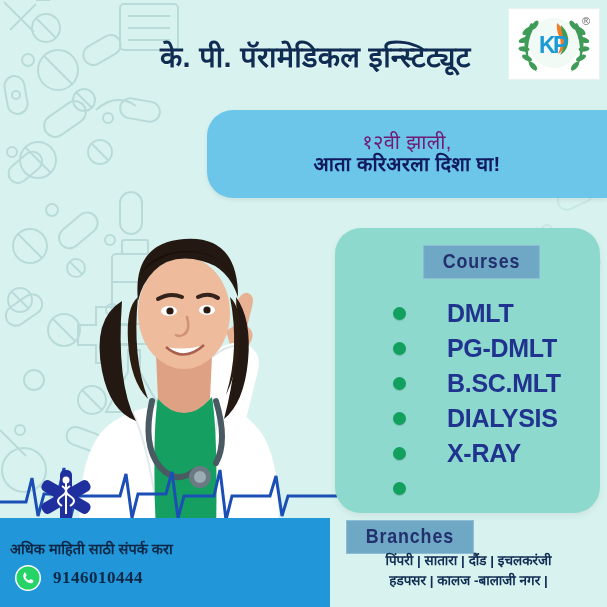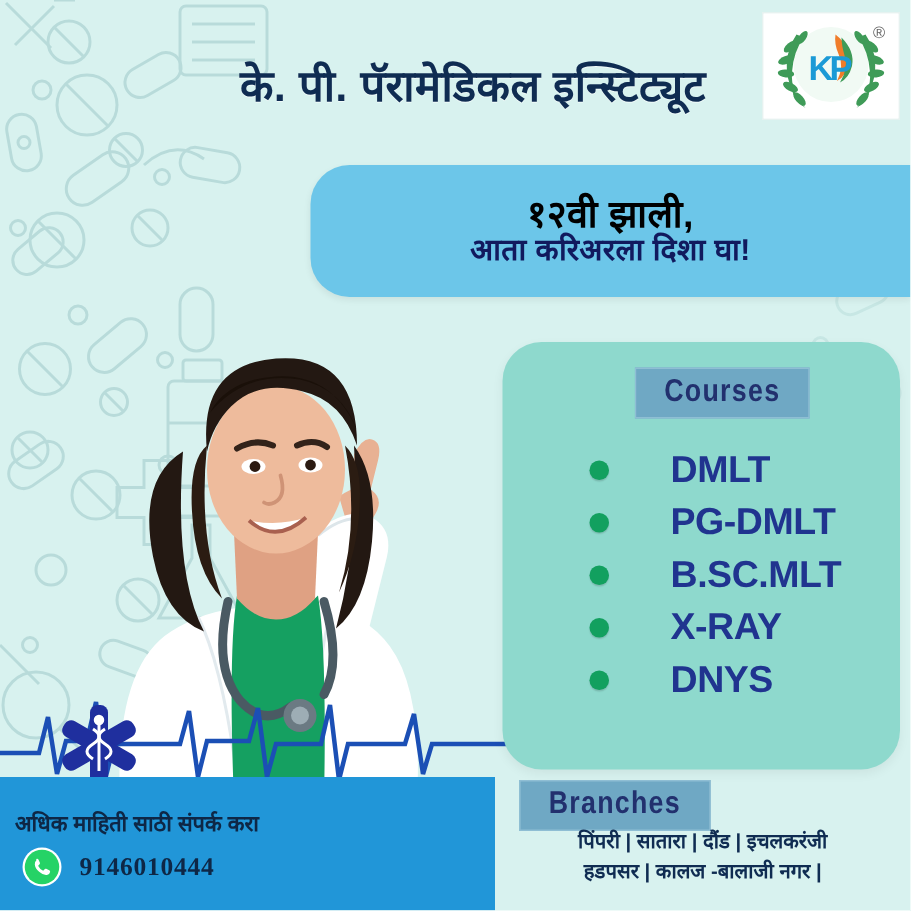--- a/index.html
+++ b/index.html
@@ -45,21 +45,21 @@
   
   .headline{
     position:absolute;left:207px;top:110px;width:400px;height:88px;
     background:#6cc6e9;
     border-top-left-radius:26px;border-bottom-left-radius:26px;
     display:flex;flex-direction:column;
     align-items:center;justify-content:center;
     box-shadow:0 2px 5px rgba(0,0,0,.07);
   }
   .headline-l1{
-    font-size:25px;font-weight:bold;color:#000000;
+    font-size:20px;font-weight:normal;color:#701a75;
     line-height:1.05;letter-spacing:.3px;
   }
   .headline-l2{
     font-size:20px;font-weight:bold;color:#111a5e;
     line-height:1.12;letter-spacing:.3px;
   }
 
   
   .courses-panel{
     position:absolute;left:335px;top:228px;width:265px;height:285px;
@@ -347,25 +347,28 @@
       <li class="course-item">
         <span class="course-dot"></span>
         <span class="course-label">PG-DMLT</span>
       </li>
       <li class="course-item">
         <span class="course-dot"></span>
         <span class="course-label">B.SC.MLT</span>
       </li>
       <li class="course-item">
         <span class="course-dot"></span>
+        <span class="course-label">DIALYSIS</span>
+      </li>
+      <li class="course-item">
+        <span class="course-dot"></span>
         <span class="course-label">X-RAY</span>
       </li>
       <li class="course-item">
         <span class="course-dot"></span>
-        <span class="course-label">DNYS</span>
       </li>
     </ul>
   </div>
 
   <div class="branches-badge-wrap">
     <span class="badge">Branches</span>
   </div>
   <div class="branches-lines">
     <div>पिंपरी | सातारा | दौंड | इचलकरंजी</div>
     <div>हडपसर | कालज -बालाजी नगर |</div>

